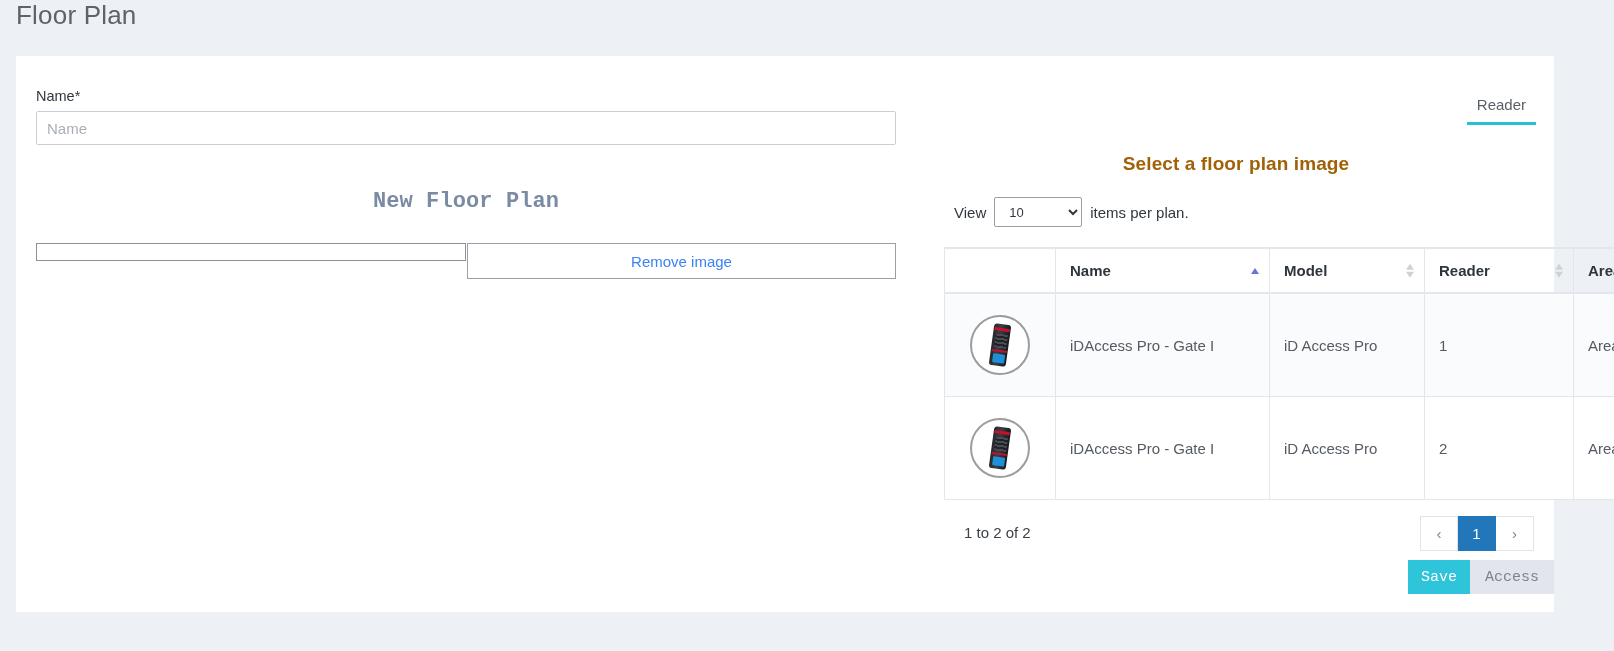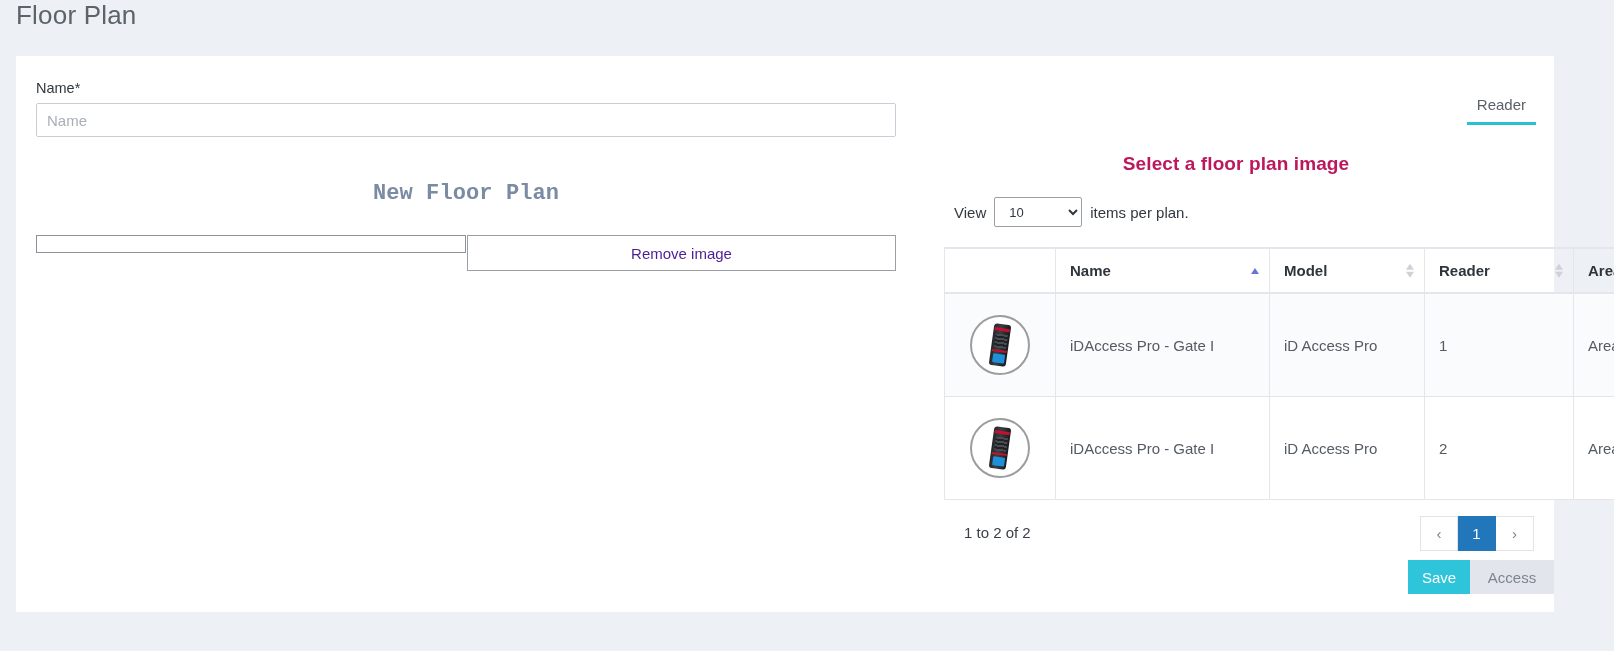--- a/index.html
+++ b/index.html
@@ -43,21 +43,21 @@
   .card-inner {
     position: relative;
     width: 100%;
     height: 100%;
   }
 
   
   .left-col {
     position: absolute;
     left: 20px;
-    top: 8px;
+    top: 16px;
     width: 880px;
   }
   .field-label {
     font-size: 14.5px;
     color: #31383f;
     margin: 16px 0 7px 0;
   }
   .name-input {
     width: 860px;
     height: 34px;
@@ -104,21 +104,21 @@
     position: absolute;
     left: 431px;
     top: 0;
     width: 429px;
     height: 36px;
     box-sizing: border-box;
     background: #ffffff;
     border: 1px solid #9aa0a6;
     font-size: 15px;
     font-family: "Liberation Sans", sans-serif;
-    color: #4c1d95;
+    color: #3b82f6;
     cursor: pointer;
     display: flex;
     align-items: center;
     justify-content: center;
   }
 
   
   .right-col {
     position: absolute;
     left: 910px;
@@ -137,21 +137,21 @@
     color: #5a6169;
     padding: 0 10px 9px 10px;
     border-bottom: 3px solid #29c0d6;
     cursor: pointer;
   }
 
   .select-heading {
     text-align: center;
     font-size: 19px;
     font-weight: 700;
-    color: #be185d;
+    color: #a16207;
     margin: 28px 0 0 0;
     padding-right: 8px;
     letter-spacing: 0.1px;
   }
 
   .table-controls {
     position: relative;
     height: 42px;
     margin-top: 22px;
     padding: 0 20px 0 20px;
@@ -371,21 +371,21 @@
   .actions {
     position: absolute;
     right: 0px;
     top: 504px;
     display: flex;
   }
   .btn {
     height: 34px;
     border: none;
     font-size: 15px;
-    font-family: Liberation Sans, sans-serif;
+    font-family: Liberation Mono, monospace;
     cursor: pointer;
     display: flex;
     align-items: center;
     justify-content: center;
   }
   .btn-save {
     width: 62px;
     background: #2ec4d9;
     color: #ffffff;
   }

